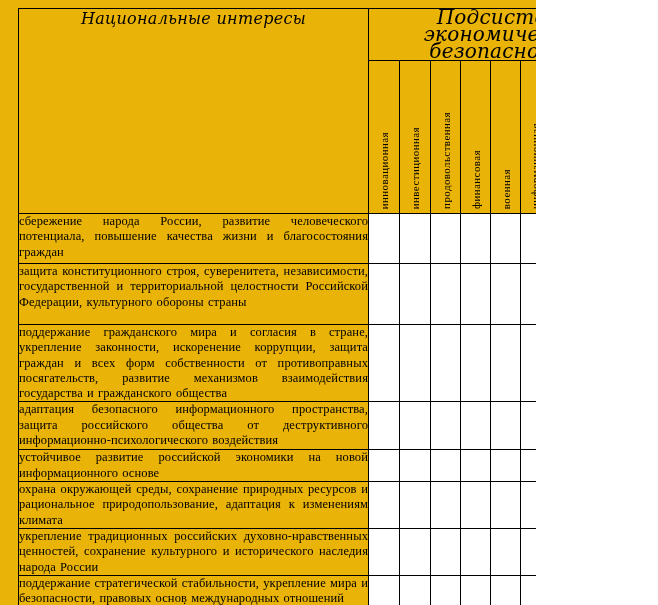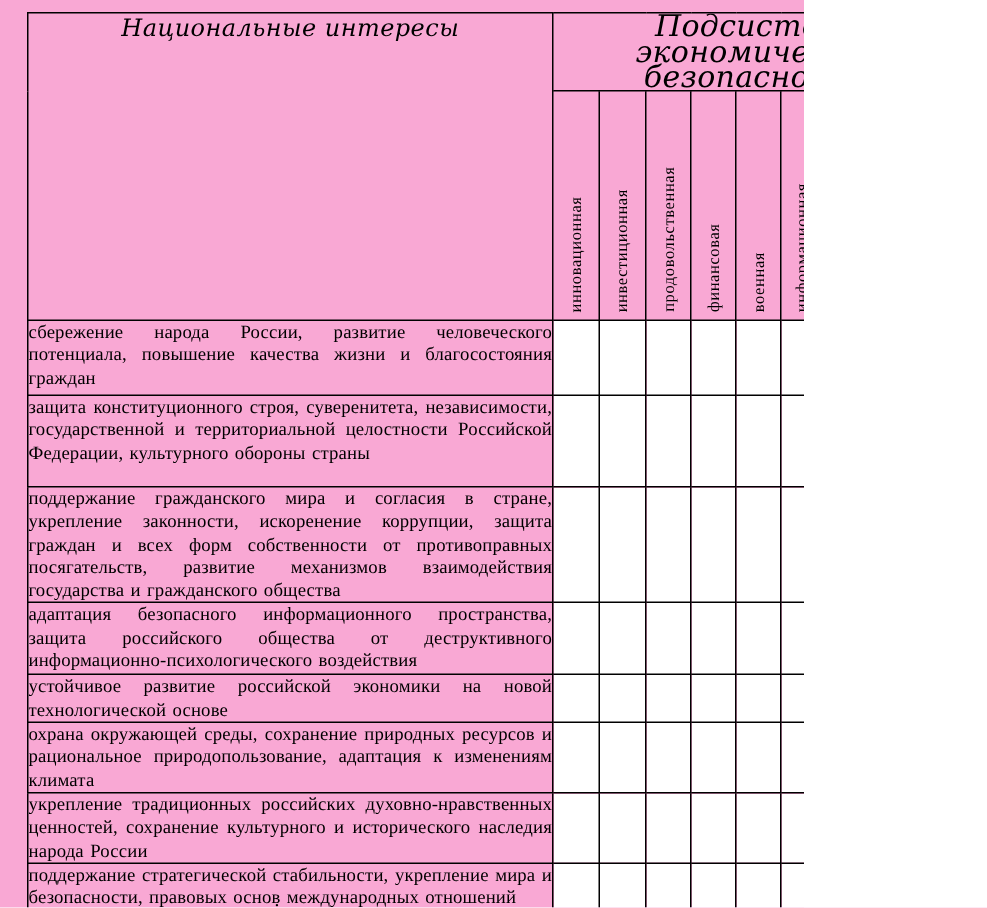--- a/index.html
+++ b/index.html
@@ -6,21 +6,21 @@
     margin: 0;
     padding: 0;
     background: #ffffff;
     color: #000000;
     font-family: "Liberation Serif", serif;
   }
   .sheet {
     position: relative;
     width: 536px;
     height: 605px;
-    background: #f9a8d4;
+    background: #eab308;
     overflow: hidden;
     text-decoration: underline;
   }
   table.matrix {
     position: absolute;
     left: 18px;
     top: 8px;
     width: 625px;
     border-collapse: collapse;
     table-layout: fixed;
@@ -162,21 +162,21 @@
           <td class="cell"></td>
           <td class="cell"></td>
           <td class="cell"></td>
           <td class="cell"></td>
           <td class="cell"></td>
           <td class="cell"></td>
           <td class="cell"></td>
           <td class="cell"></td>
       </tr>
       <tr style="height:31px">
-        <td class="interest">устойчивое развитие российской экономики на новой технологической основе</td>
+        <td class="interest">устойчивое развитие российской экономики на новой информационного основе</td>
         <td class="cell"></td>
           <td class="cell"></td>
           <td class="cell"></td>
           <td class="cell"></td>
           <td class="cell"></td>
           <td class="cell"></td>
           <td class="cell"></td>
           <td class="cell"></td>
           <td class="cell"></td>
       </tr>

